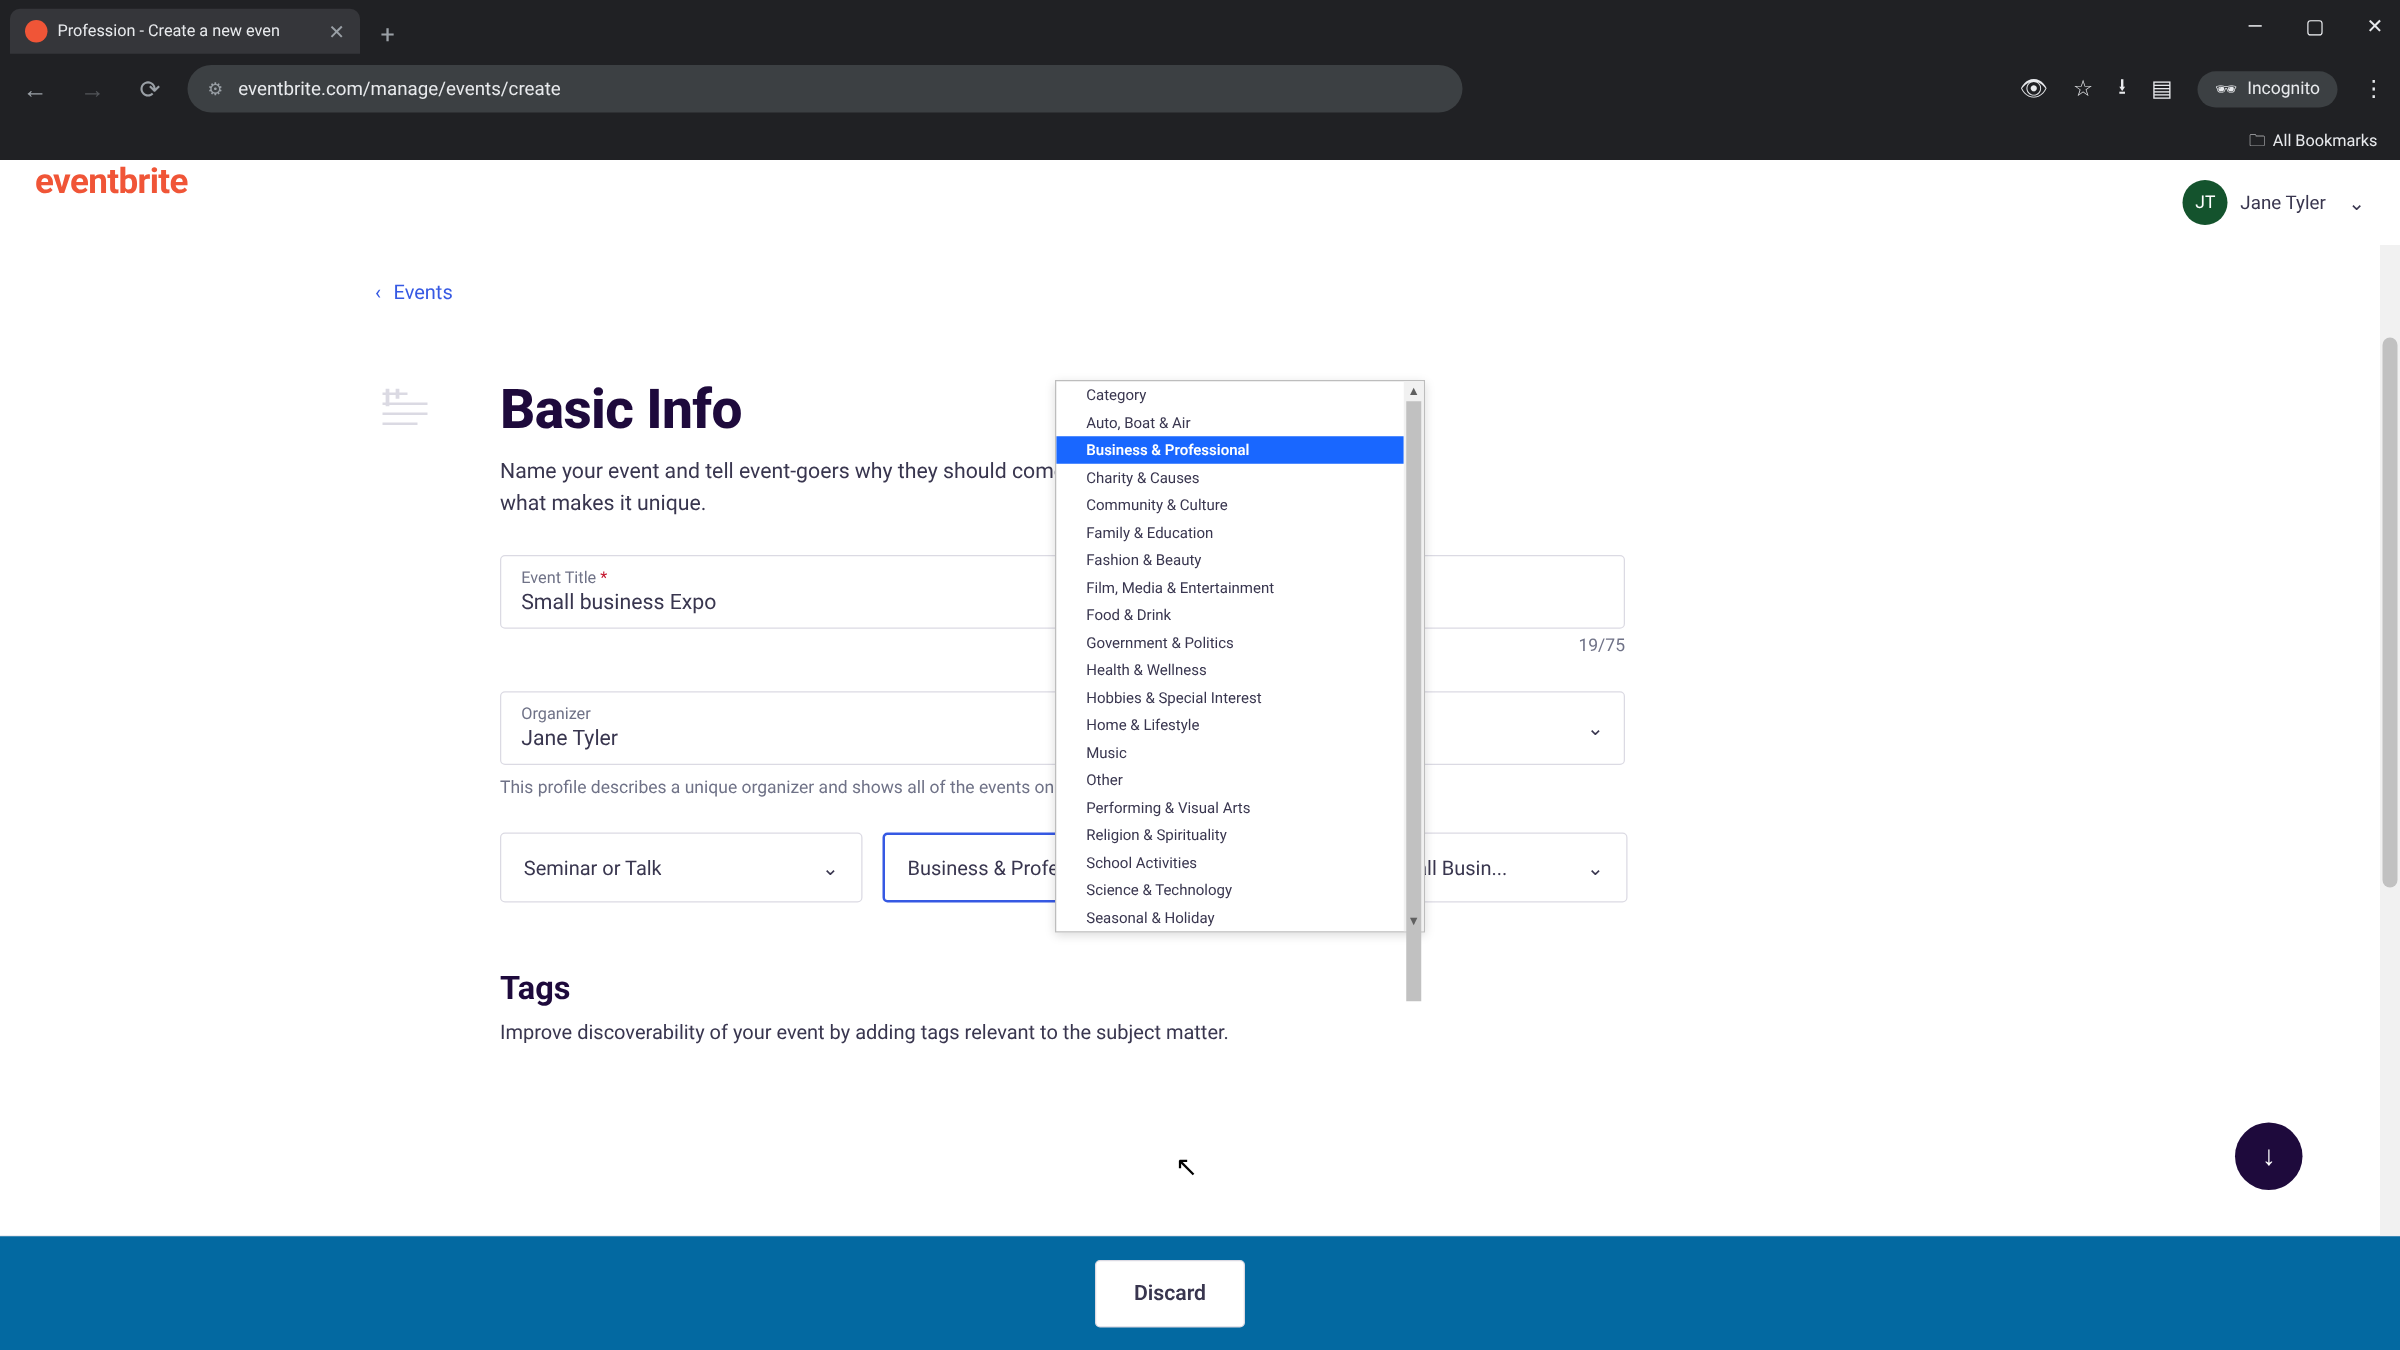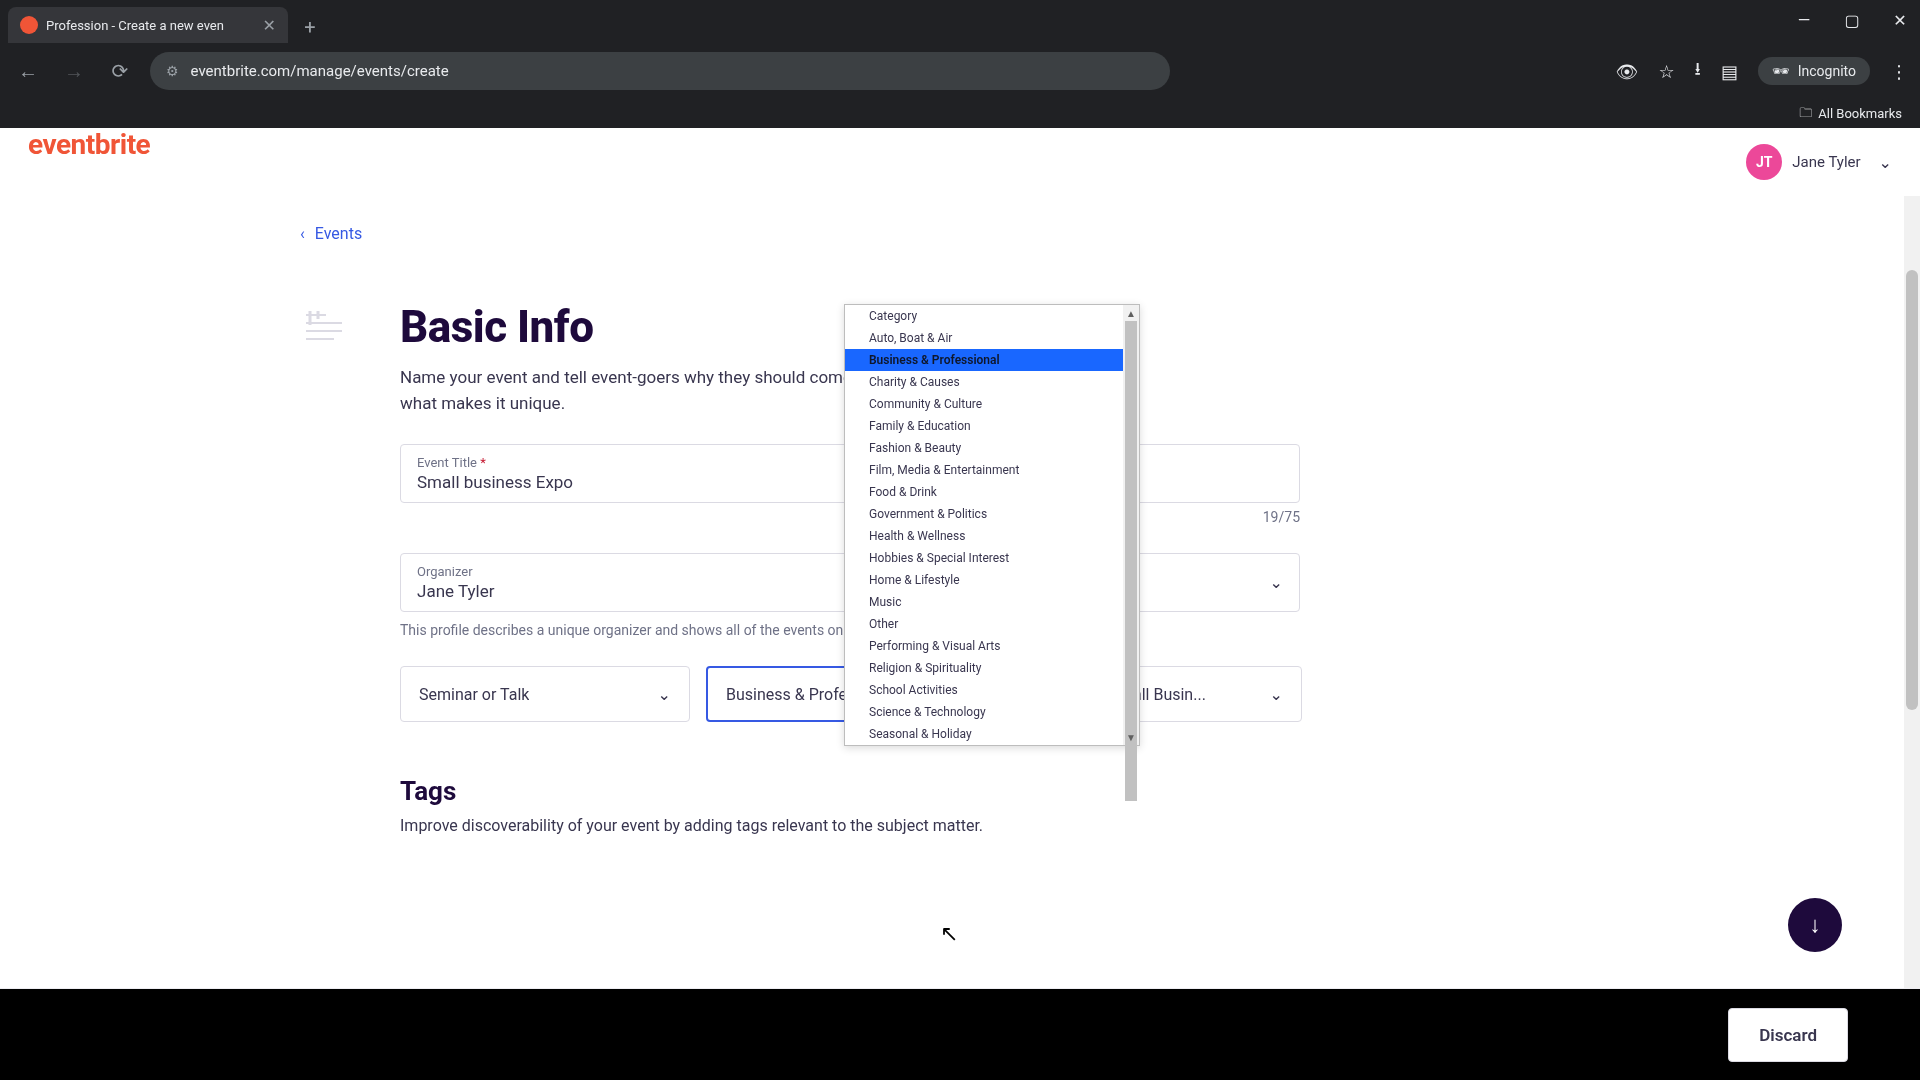--- a/index.html
+++ b/index.html
@@ -19,21 +19,21 @@
 .url-box{flex:1;max-width:1020px;height:38px;background:#3c4043;border-radius:19px;display:flex;align-items:center;padding:0 16px;color:#e8eaed;font-size:15px;gap:12px}
 .url-icon{color:#9aa0a6;font-size:14px}
 .right-icons{display:flex;align-items:center;gap:20px;margin-left:auto;color:#e8eaed}
 .ri{font-size:18px;cursor:pointer}
 .incognito-badge{background:#3c4043;border-radius:18px;padding:6px 14px;display:flex;align-items:center;gap:8px;font-size:14px}
 .bookmarks-row{height:29px;display:flex;align-items:center;justify-content:flex-end;padding-right:18px;color:#e8eaed;font-size:13px;gap:6px}
 .page{position:relative;height:952px;background:#fff;overflow:hidden}
 .top-bar{height:68px;display:flex;padding:0 28px;justify-content:space-between}
 .logo{color:#f05537;font-size:28px;font-weight:700;letter-spacing:-.5px}
 .user-area{display:flex;align-items:center;gap:10px;cursor:pointer}
-.avatar{width:36px;height:36px;border-radius:50%;background:#ec4899;color:#fff;display:flex;align-items:center;justify-content:center;font-size:14px;font-weight:700}
+.avatar{width:36px;height:36px;border-radius:50%;background:#14532d;color:#fff;display:flex;align-items:center;justify-content:center;font-size:14px;font-weight:400}
 .user-name{font-size:15px;color:#39364f}
 .scrollbar-track{position:absolute;right:0;top:68px;bottom:0;width:16px;background:#f1f1f1}
 .scrollbar-thumb{position:absolute;right:2px;top:74px;width:12px;height:440px;background:#c1c1c1;border-radius:6px}
 .back-link{color:#3659e3;font-size:16px;display:inline-flex;align-items:center;gap:10px;margin:28px 0 0 300px;cursor:pointer}
 .form-area{margin:58px 0 0 400px;width:910px;position:relative}
 .form-icon{position:absolute;left:-100px;top:4px;width:48px;height:48px;color:#dbdae3}
 .form-icon svg{width:48px;height:48px}
 .h1{font-size:44px;font-weight:800;color:#1e0a3c;letter-spacing:-.5px}
 .subtitle{font-size:17px;color:#39364f;margin-top:12px;line-height:1.5;max-width:660px}
 .field{border:1px solid #dbdae3;border-radius:4px;padding:10px 16px;margin-top:28px;width:900px}
@@ -48,26 +48,26 @@
 .dd{border:1px solid #dbdae3;border-radius:4px;height:56px;flex:1;display:flex;align-items:center;justify-content:space-between;padding:0 18px;font-size:16px;color:#39364f;cursor:pointer;max-width:290px;position:relative}
 .dd.active{border:2px solid #3659e3}
 .dd-text{overflow:hidden;text-overflow:ellipsis;white-space:nowrap}
 .chev{color:#39364f;flex-shrink:0;margin-left:8px}
 .tags-section{margin-top:54px}
 .h2{font-size:26px;font-weight:700;color:#1e0a3c}
 .tags-sub{font-size:16px;color:#39364f;margin-top:10px}
 .dropdown-menu{position:absolute;left:844px;top:176px;width:296px;background:#fff;border:1px solid #bdbdbd;box-shadow:0 2px 8px rgba(0,0,0,.15);z-index:100}
 .dm-scroll{max-height:570px;overflow-y:auto}
 .dm-item{padding:4px 24px;font-size:12px;color:#39364f;cursor:pointer;white-space:nowrap}
-.dm-item.selected{background:#1967ff;color:#0f172a;font-weight:600}
+.dm-item.selected{background:#1967ff;color:#ffffff;font-weight:600}
 .dm-scrollbar{position:absolute;right:0;top:0;width:16px;height:100%;background:#f1f1f1}
 .dm-scrollbar-up,.dm-scrollbar-down{height:16px;display:flex;align-items:center;justify-content:center;font-size:10px;color:#606060}
 .dm-scrollbar-thumb{position:absolute;top:16px;width:12px;left:2px;height:480px;background:#c1c1c1}
 .cursor{position:absolute;left:940px;top:793px;z-index:200;font-size:22px;pointer-events:none}
-.footer{position:absolute;bottom:0;left:0;right:0;height:92px;border-top:1px solid #eeedf2;display:flex;align-items:center;justify-content:flex-end;padding-right:72px;gap:16px;background:#000000}
+.footer{position:absolute;bottom:0;left:0;right:0;height:92px;border-top:1px solid #eeedf2;display:flex;align-items:center;justify-content:center;padding-right:48px;gap:16px;background:#0369a1}
 .btn{height:54px;padding:0 30px;border-radius:4px;font-size:17px;font-weight:600;cursor:pointer;display:flex;align-items:center}
 .btn-secondary{border:1px solid #dbdae3;background:#fff;color:#39364f}
 .btn-primary{background:#d1410c;color:#fff;border:none}
 .fab{position:absolute;right:78px;bottom:128px;width:54px;height:54px;border-radius:50%;background:#1e0a3c;color:#fff;display:flex;align-items:center;justify-content:center;font-size:22px;cursor:pointer}
 </style>
 </head>
 <body>
 
 <div class="browser-chrome">
   <div class="window-controls">

